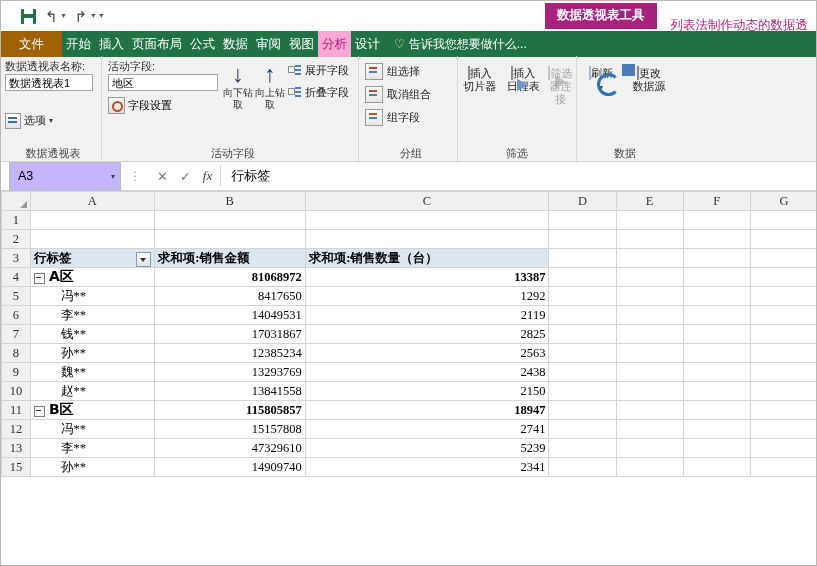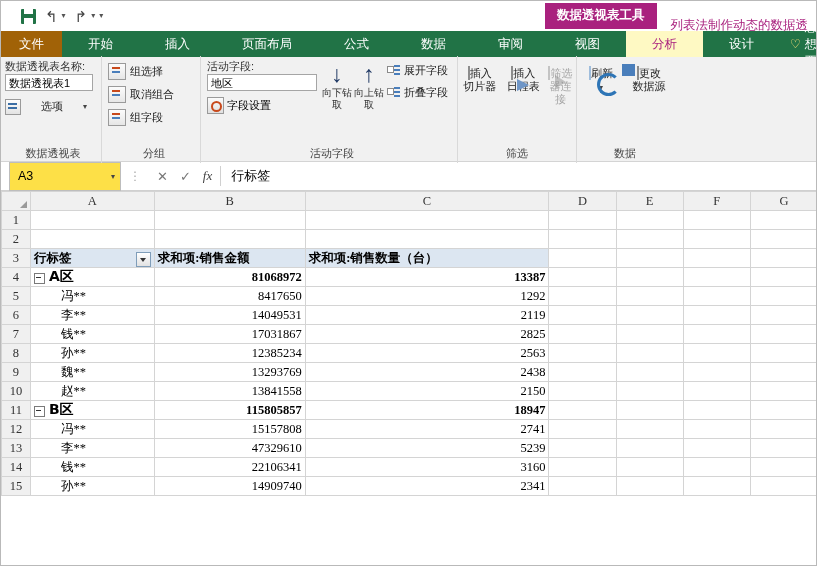--- a/index.html
+++ b/index.html
@@ -104,32 +104,32 @@
   .ribbon-tabs {
     height: 26px;
     background: #217346;
     display: flex;
     align-items: stretch;
     position: relative;
   }
   .tab {
     color: #ffffff;
     font-size: 12.5px;
-    padding: 0 26px;
+    padding: 0 4px;
     display: flex;
     align-items: center;
     line-height: 1;
     white-space: nowrap;
   }
   .tab.file {
     background: #a16207;
     padding: 0 18px;
   }
   .tab.active-ctx {
-    background: #fef9c3;
+    background: #f9a8d4;
     color: #a9217e;
   }
   .tell-me {
     margin-left: 10px;
     color: #ffffff;
     display: flex;
     align-items: center;
     font-size: 12px;
     gap: 4px;
   }
@@ -182,22 +182,22 @@
     background: #fff;
     font-size: 11px;
     line-height: 17px;
     padding-left: 3px;
     box-sizing: border-box;
     margin-top: 1px;
   }
   .opt-row {
     display: flex;
     align-items: center;
-    gap: 20px;
-    margin-top: 8px;
+    gap: 3px;
+    margin-top: 22px;
     font-size: 11px;
     color: #222;
   }
   .mini-icon {
     width: 14px; height: 14px;
     display: inline-block;
     position: relative;
   }
   .mini-icon.opt {
     background: linear-gradient(#fdfdfd,#e3e3e3);
@@ -428,21 +428,21 @@
     background: #ffffff;
     border-bottom: 1px solid #d0d0d0;
     display: flex;
     align-items: center;
     padding: 0 2px;
   }
   .namebox-fx {
     width: 112px;
     height: 29px;
     border: 1px solid #bdbdbd;
-    background: #fde047;
+    background: #c4b5fd;
     display: flex;
     align-items: center;
     font-size: 12.5px;
     padding-left: 8px;
     box-sizing: border-box;
     margin-left: 6px;
     justify-content: space-between;
   }
   .namebox-fx .caret { font-size: 8px; padding-right: 5px; color: #444; }
   .fx-sep {
@@ -624,40 +624,20 @@
           <div class="lbl-small">数据透视表名称:</div>
           <div class="namebox">数据透视表1</div>
           <div class="opt-row">
             <span class="mini-icon opt"></span>
             <span>选项</span>
             <span class="caret-dn">▾</span>
           </div>
         </div>
       </div>
       <div class="rgroup-label">数据透视表</div>
-    </div>
-
-    <div class="rgroup g-group">
-      <div class="rgroup-body">
-        <div style="padding-top:4px;">
-          <div class="grp-row">
-            <span class="grp-ic"></span>
-            <span>组选择</span>
-          </div>
-          <div class="grp-row">
-            <span class="grp-ic"></span>
-            <span>取消组合</span>
-          </div>
-          <div class="grp-row">
-            <span class="grp-ic"></span>
-            <span>组字段</span>
-          </div>
-        </div>
-      </div>
-      <div class="rgroup-label">分组</div>
     </div>
 
     <div class="rgroup g-active">
       <div class="rgroup-body">
         <div class="field-col">
           <div class="lbl-small">活动字段:</div>
           <div class="fieldbox">地区</div>
           <div class="fieldset-row">
             <span class="gear-mini"></span>
             <span>字段设置</span>
@@ -680,20 +660,40 @@
           </div>
           <div class="exp-row">
             <span class="exp-ic"></span>
             <span>折叠字段</span>
           </div>
         </div>
       </div>
       <div class="rgroup-label">活动字段</div>
     </div>
 
+    <div class="rgroup g-group">
+      <div class="rgroup-body">
+        <div style="padding-top:4px;">
+          <div class="grp-row">
+            <span class="grp-ic"></span>
+            <span>组选择</span>
+          </div>
+          <div class="grp-row">
+            <span class="grp-ic"></span>
+            <span>取消组合</span>
+          </div>
+          <div class="grp-row">
+            <span class="grp-ic"></span>
+            <span>组字段</span>
+          </div>
+        </div>
+      </div>
+      <div class="rgroup-label">分组</div>
+    </div>
+
     <div class="rgroup g-filter">
       <div class="rgroup-body" style="padding-top:6px;">
         <div class="bigbtn">
           <span class="bigicon slicer-ic"></span>
           <span>插入</span><br>
           <span>切片器</span>
         </div>
         <div class="bigbtn">
           <span class="bigicon timeline-ic"></span>
           <span>插入</span><br>
@@ -901,30 +901,20 @@
         <td class="rowhdr">13</td>
         <td class="indent">李**</td>
         <td class="cell-num">47329610</td>
         <td class="cell-num">5239</td>
         <td></td>
         <td></td>
         <td></td>
         <td></td>
       </tr>
       <tr>
-        <td class="rowhdr">14</td>
-        <td class="indent">钱**</td>
-        <td class="cell-num">22106341</td>
-        <td class="cell-num">3160</td>
-        <td></td>
-        <td></td>
-        <td></td>
-        <td></td>
-      </tr>
-      <tr>
         <td class="rowhdr">15</td>
         <td class="indent">孙**</td>
         <td class="cell-num">14909740</td>
         <td class="cell-num">2341</td>
         <td></td>
         <td></td>
         <td></td>
         <td></td>
       </tr>
     </tbody>

